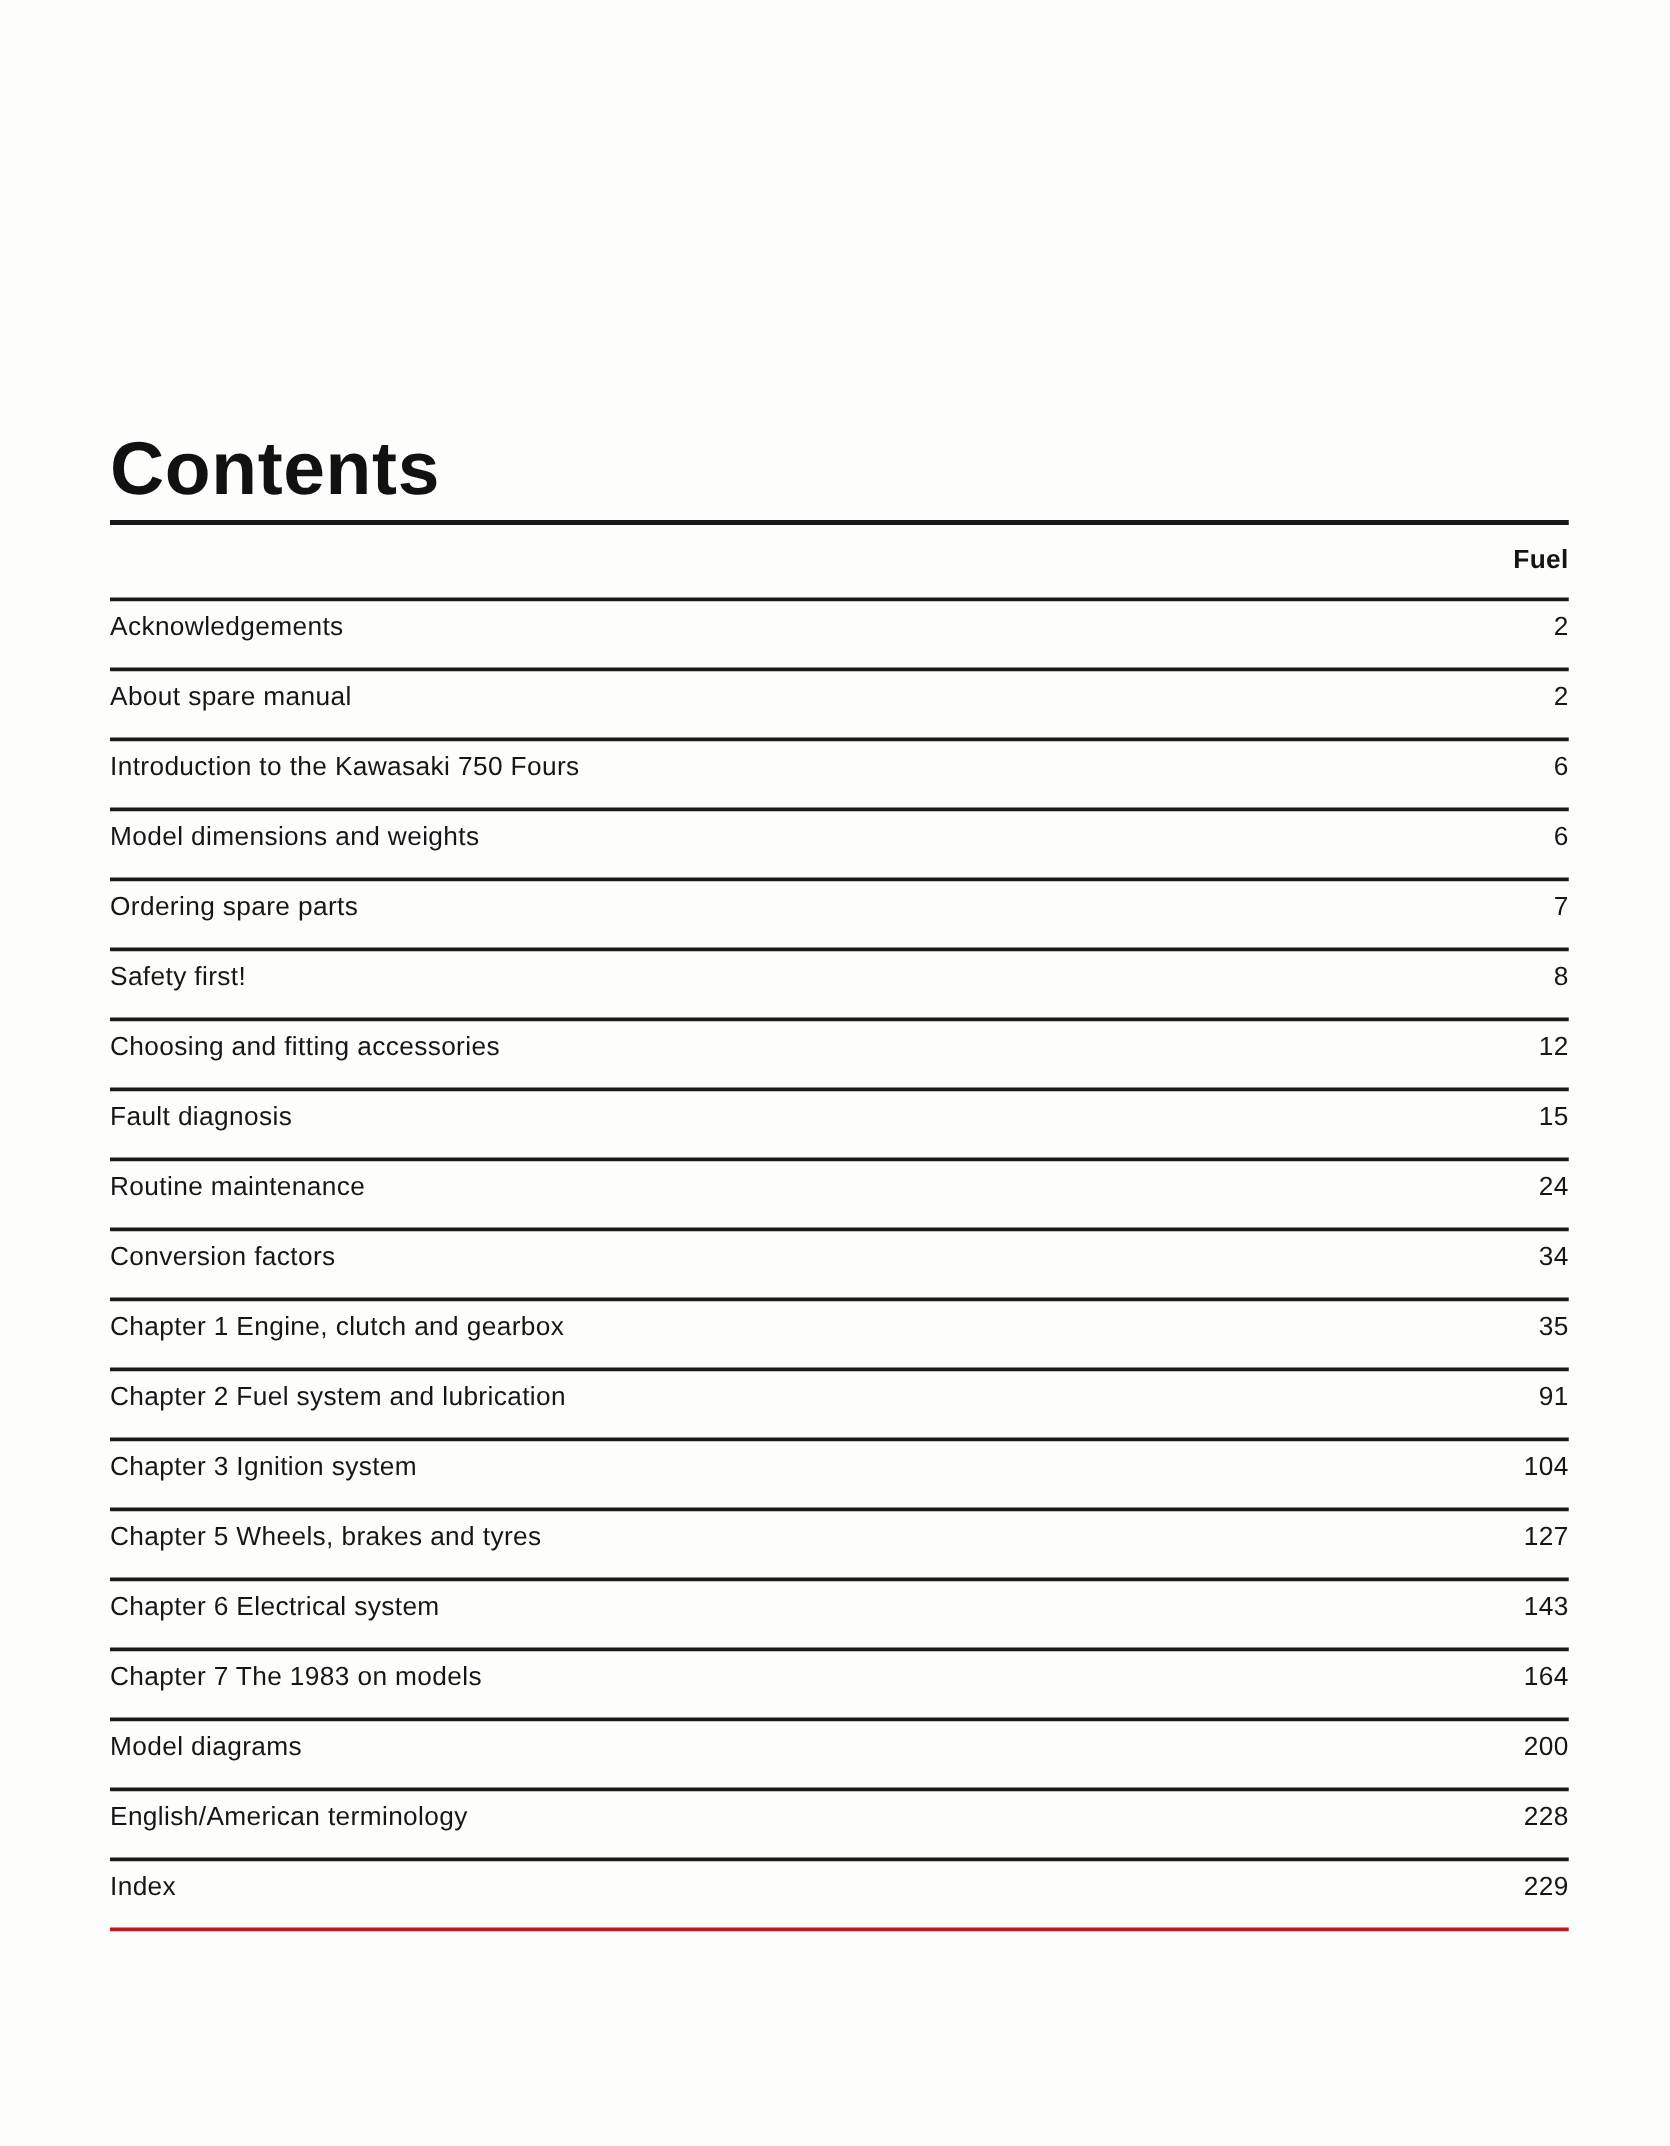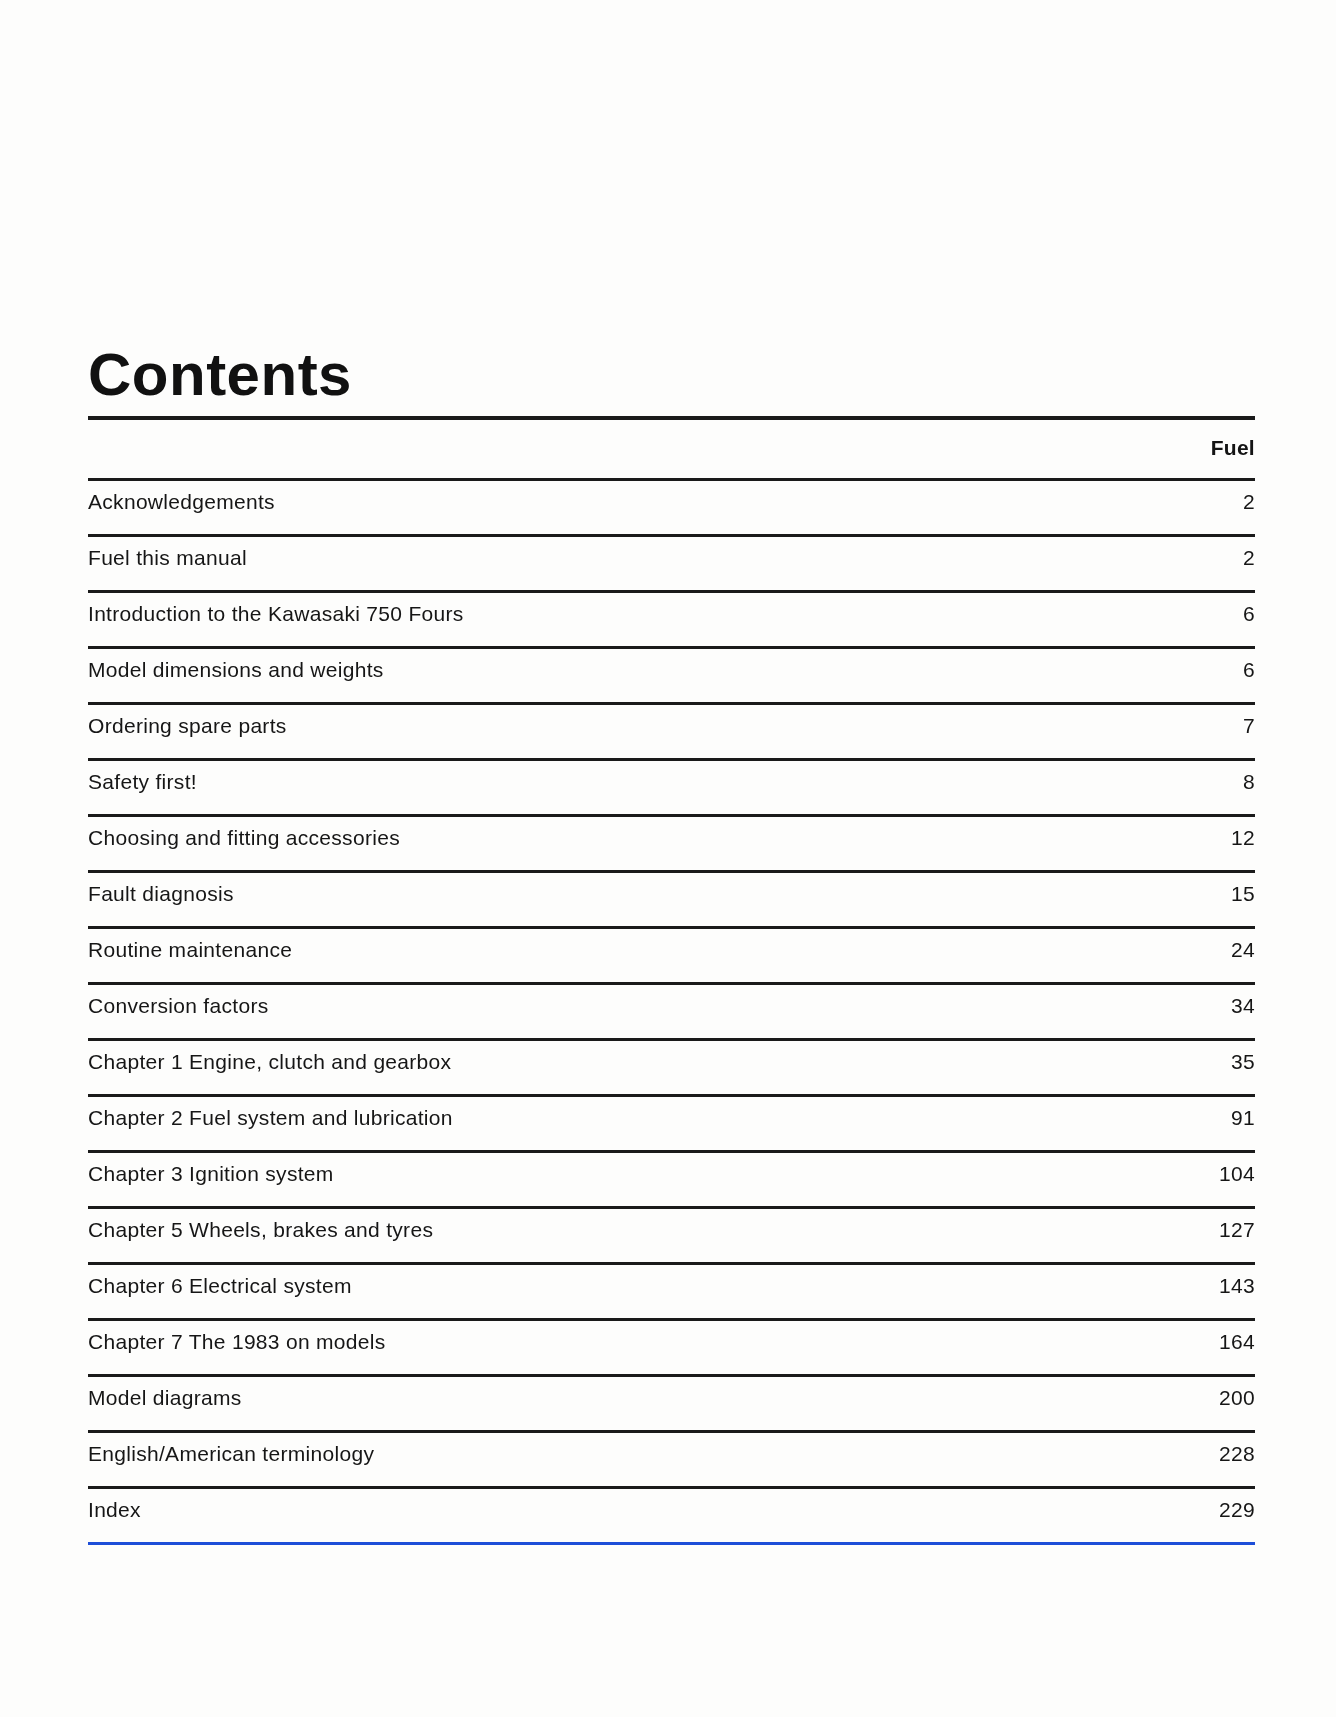--- a/index.html
+++ b/index.html
@@ -34,21 +34,21 @@
     text-align: right;
     font-size: 21px;
     font-weight: 700;
     line-height: 24px;
     letter-spacing: 0.3px;
     margin-top: 16px;
     margin-bottom: 18px;
     color: #141414;
   }
   .toc {
-    border-bottom: 3px solid #1d4ed8;
+    border-bottom: 3px solid #b91c1c;
   }
   .toc-row {
     display: flex;
     justify-content: space-between;
     align-items: baseline;
     border-top: 3px solid #1a1a1a;
     padding: 10px 0 21px 0;
     font-size: 21px;
     line-height: 22px;
     letter-spacing: 0.3px;
@@ -69,21 +69,21 @@
 <div class="page">
   <h1 class="doc-title">Contents</h1>
   <div class="title-rule"></div>
   <div class="page-col-header">Fuel</div>
   <div class="toc">
       <div class="toc-row">
     <span class="label">Acknowledgements</span>
     <span class="pagenum">2</span>
   </div>
       <div class="toc-row">
-    <span class="label">Fuel this manual</span>
+    <span class="label">About spare manual</span>
     <span class="pagenum">2</span>
   </div>
       <div class="toc-row">
     <span class="label">Introduction to the Kawasaki 750 Fours</span>
     <span class="pagenum">6</span>
   </div>
       <div class="toc-row">
     <span class="label">Model dimensions and weights</span>
     <span class="pagenum">6</span>
   </div>

